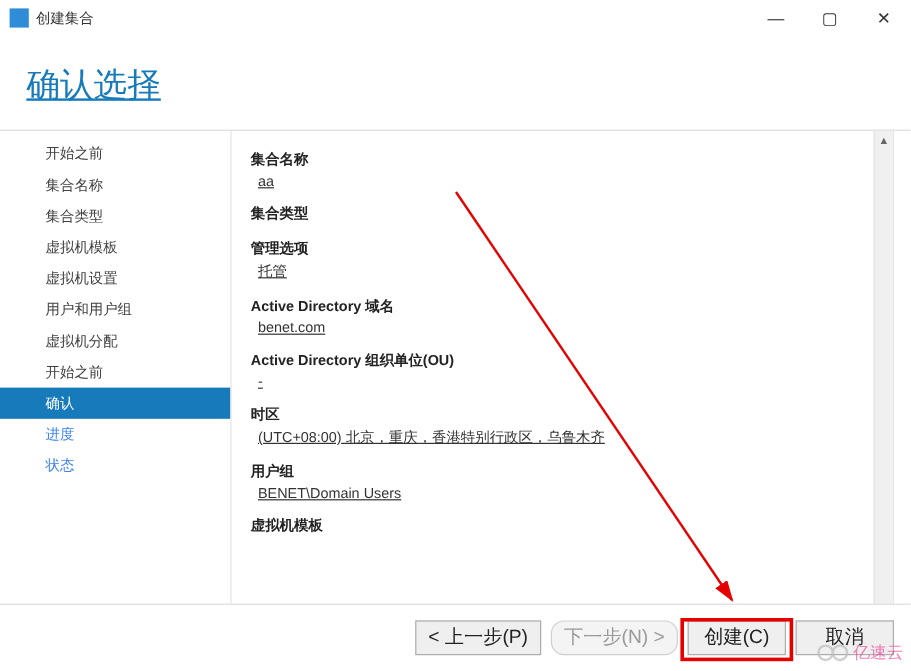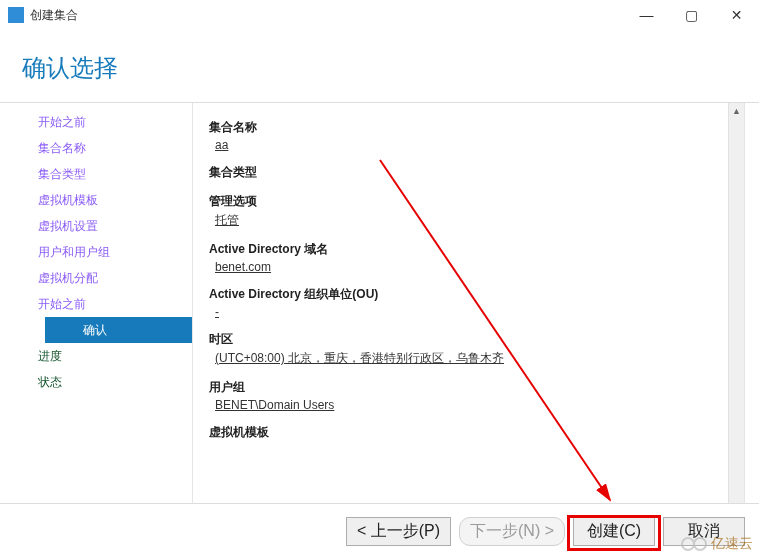--- a/index.html
+++ b/index.html
@@ -2,40 +2,40 @@
 <html><head>
 <meta charset="utf-8">
 <style>
   * { box-sizing: border-box; font-family: "Microsoft YaHei", "Segoe UI", sans-serif; }
   html, body { margin: 0; padding: 0; width: 759px; height: 559px; overflow: hidden; background: #fff; }
   .titlebar { height: 30px; display: flex; align-items: center; border-bottom: 0; font-size: 12px; }
   .titlebar .icon { width: 16px; height: 16px; background: #2e8dd6; margin: 0 6px 0 8px; }
   .titlebar .title { flex: 0 0 auto; color: #333; text-align: center; }
   .titlebar .spacer { flex: 1 1 auto; }
   .winbtn { width: 45px; height: 30px; display: flex; align-items: center; justify-content: center; font-size: 14px; color: #333; }
-  .heading { padding: 22px 0 18px 22px; font-size: 24px; color: #177bbb; font-weight: 300; }
+  .heading { padding: 22px 0 18px 22px; font-size: 28px; color: #177bbb; font-weight: 300; text-decoration: underline; }
   .body { display: flex; border-top: 1px solid #ddd; height: 418px; }
   .nav { width: 192px; padding-top: 6px; }
-  .nav-item { height: 26px; line-height: 26px; padding-left: 38px; font-size: 12px; color: #8b5cf6; cursor: pointer; white-space: nowrap; }
-  .nav-item.disabled { color: #14532d; }
-  .nav-item.selected { background: #177bbb; color: #fff; margin-left: 45px; }
+  .nav-item { height: 26px; line-height: 26px; padding-left: 38px; font-size: 12px; color: #404040; cursor: pointer; white-space: nowrap; }
+  .nav-item.disabled { color: #3b82f6; }
+  .nav-item.selected { background: #177bbb; color: #fff; }
   .content { flex: 1; position: relative; border-left: 1px solid #e5e5e5; border-right: 1px solid #e5e5e5; margin-right: 14px; }
   .content-inner { position: absolute; inset: 0; overflow: hidden; padding: 6px 4px 0 16px; }
   .field-label { font-size: 12px; font-weight: bold; color: #222; margin-top: 12px; }
   .field-label:first-child { margin-top: 10px; }
   .field-value { font-size: 12px; color: #333; padding: 2px 0 0 6px; text-decoration: underline; }
   .scrollbar { position: absolute; right: 0; top: 0; bottom: 0; width: 16px; background: #f0f0f0; border-left: 1px solid #e1e1e1; }
   .scrollbtn { height: 16px; text-align: center; font-size: 9px; color: #666; line-height: 16px; }
   .footer { position: absolute; left: 0; right: 0; bottom: 0; height: 56px; border-top: 1px solid #ddd; display: flex; align-items: center; justify-content: flex-end; gap: 8px; padding-right: 14px; background: #fff; }
   .btn { min-width: 82px; height: 29px; font-size: 16px; border: 1px solid #adadad; background: #efefef; color: #222; padding: 0 10px; }
   .btn[disabled] { color: #9a9a9a; background: #f4f4f4; border-color: #d0d0d0; border-radius: 11px; }
   .highlight-box { position: absolute; border: 3px solid #e60000; pointer-events: none; }
   #hl-create { width: 94px; height: 36px; right: 98px; bottom: 8px; }
   svg.arrow { position: absolute; pointer-events: none; left: 0; top: 0; }
-  .watermark { position: absolute; right: 6px; bottom: 6px; font-size: 14px; color: #a16207; opacity: .7; display: flex; align-items: center; gap: 4px; pointer-events:none; }
+  .watermark { position: absolute; right: 6px; bottom: 6px; font-size: 14px; color: #ec4899; opacity: .7; display: flex; align-items: center; gap: 4px; pointer-events:none; }
   .wm-circ { width: 14px; height: 14px; border: 2px solid #bcbcbc; border-radius: 50%; position: relative; }
   .wm-circ + .wm-circ { margin-left: -6px; }
 </style>
 </head>
 <body>
 
 <div class="titlebar">
   <div class="icon"></div>
   <div class="title">创建集合</div>
   <div class="spacer"></div>

